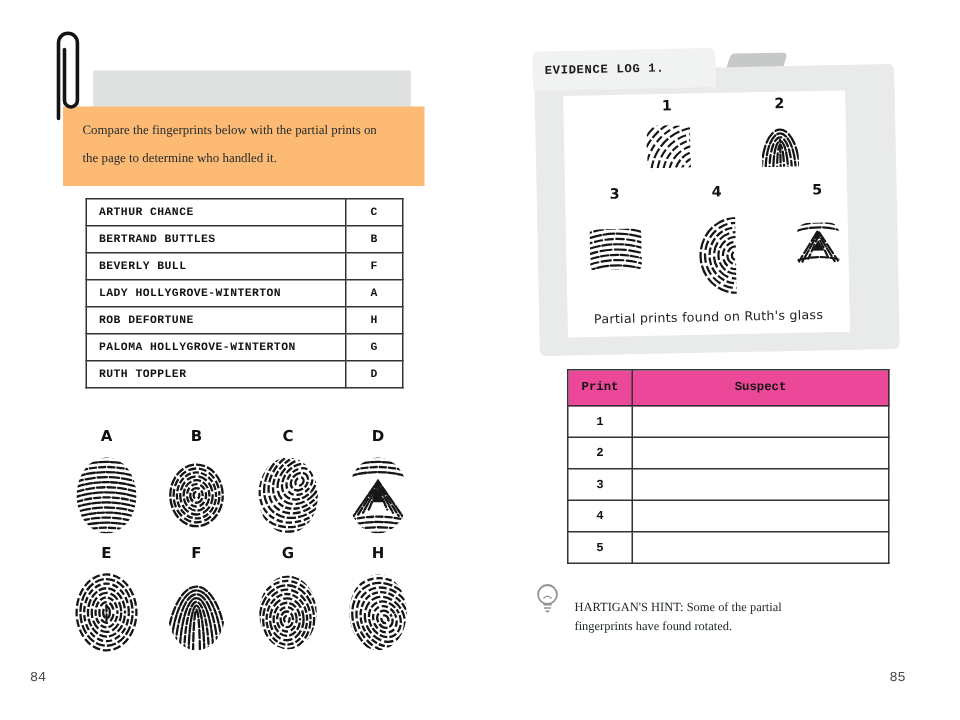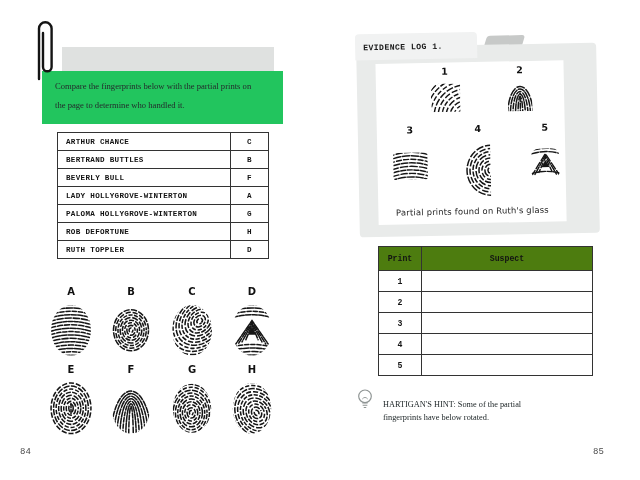--- a/index.html
+++ b/index.html
@@ -5,21 +5,21 @@
   html,body{margin:0;padding:0;background:#fff;}
   .stage{position:relative;width:640px;height:480px;background:#ffffff;overflow:hidden;
          font-family:"Liberation Sans",sans-serif;}
   .abs{position:absolute;}
   .mono{font-family:"Liberation Mono","DejaVu Sans Mono",monospace;}
   .serif{font-family:"Liberation Serif","DejaVu Serif",serif;}
   .sans{font-family:Liberation Mono, monospace;}
 
   
   .task-shadow{left:62px;top:47px;width:212px;height:58px;background:#dfe1e0;}
-  .instr-card{left:42px;top:71px;width:241px;height:53px;background:#22c55e;}
+  .instr-card{left:42px;top:71px;width:241px;height:53px;background:#fdba74;}
   .instr-line{white-space:nowrap;padding-left:13px;font-size:8.6px;line-height:19px;color:#242b2c;}
   .instr-card .instr-line:first-child{padding-top:6px;}
   .task-box{left:44px;top:40px;width:73px;height:27px;background:#fff;border:2px solid #8e9292;
             display:flex;align-items:center;}
   .task-box span{padding-left:9px;font-weight:bold;font-size:11.5px;letter-spacing:.5px;color:#161616;}
 
   table.suspects{border-collapse:collapse;background:#fff;border:1.5px solid #262626;table-layout:fixed;}
   table.suspects tr{height:18px;}
   table.suspects td{border:1px solid #333;font-family:"Liberation Mono","DejaVu Sans Mono",monospace;
             font-weight:bold;font-size:7.6px;letter-spacing:.3px;color:#131313;}
@@ -42,21 +42,21 @@
             transform:skewX(-18deg);border-radius:3px 3px 0 0;}
   .evidence-card{position:absolute;left:19px;top:17px;width:188px;height:161px;background:#fff;}
   .plabel{position:absolute;width:16px;text-align:center;font-family:"DejaVu Sans","Liberation Sans",sans-serif;
           font-weight:bold;font-size:9.5px;color:#111;}
   .caption{position:absolute;left:19px;top:161px;width:188px;text-align:center;
            font-family:"DejaVu Sans","Liberation Sans",sans-serif;font-size:8.4px;letter-spacing:.2px;color:#1d1d1d;}
 
   table.log{border-collapse:collapse;background:#fff;border:1.5px solid #262626;table-layout:fixed;width:215px;}
   table.log th,table.log td{border:1px solid #333;font-family:"Liberation Mono","DejaVu Sans Mono",monospace;
            font-weight:bold;font-size:8.2px;color:#131313;text-align:center;}
-  table.log th{background:#4d7c0f;height:21px;}
+  table.log th{background:#ec4899;height:21px;}
   table.log td{height:18px;}
   .pcol{width:40px;}
   .hint{font-size:8.3px;line-height:13px;color:#20282a;}
 </style>
 </head>
 <body>
 
 <div class="stage">
 
   <div class="abs task-shadow"></div>
@@ -83,26 +83,26 @@
         </tr>
     <tr>
       <td class="nm">BEVERLY BULL</td>
       <td class="lt">F</td>
         </tr>
     <tr>
       <td class="nm">LADY HOLLYGROVE-WINTERTON</td>
       <td class="lt">A</td>
         </tr>
     <tr>
+      <td class="nm">ROB DEFORTUNE</td>
+      <td class="lt">H</td>
+        </tr>
+    <tr>
       <td class="nm">PALOMA HOLLYGROVE-WINTERTON</td>
       <td class="lt">G</td>
-        </tr>
-    <tr>
-      <td class="nm">ROB DEFORTUNE</td>
-      <td class="lt">H</td>
         </tr>
     <tr>
       <td class="nm">RUTH TOPPLER</td>
       <td class="lt">D</td>
         </tr>
   </tbody>
     </table>
 
   <div class="abs fplabel" style="left:61px;top:286px">A</div>
   <div class="abs fplabel" style="left:121px;top:286px">B</div>
@@ -423,17 +423,17 @@
   </tbody>
     </table>
 
   <svg class="abs" style="left:356px;top:388px;width:18px;height:22px" viewBox="0 0 20 24">
     <circle cx="10" cy="9" r="7" fill="none" stroke="#8e9493" stroke-width="1.3"></circle>
     <path d="M7 12 q3 -3.5 6 0" fill="none" stroke="#8e9493" stroke-width="1"></path>
     <path d="M7 16.5 h6 M7.4 19 h5.2 M8.6 21.5 h2.8" stroke="#8e9493" stroke-width="1.2" fill="none"></path>
   </svg>
   <div class="abs hint serif" style="left:383px;top:398px;width:170px">
     <div>HARTIGAN'S HINT: Some of the partial</div>
-    <div>fingerprints have below rotated.</div>
+    <div>fingerprints have found rotated.</div>
   </div>
 
   <div class="abs pnum sans" style="left:593px;top:447px">85</div>
 </div>
 
 </body></html>

